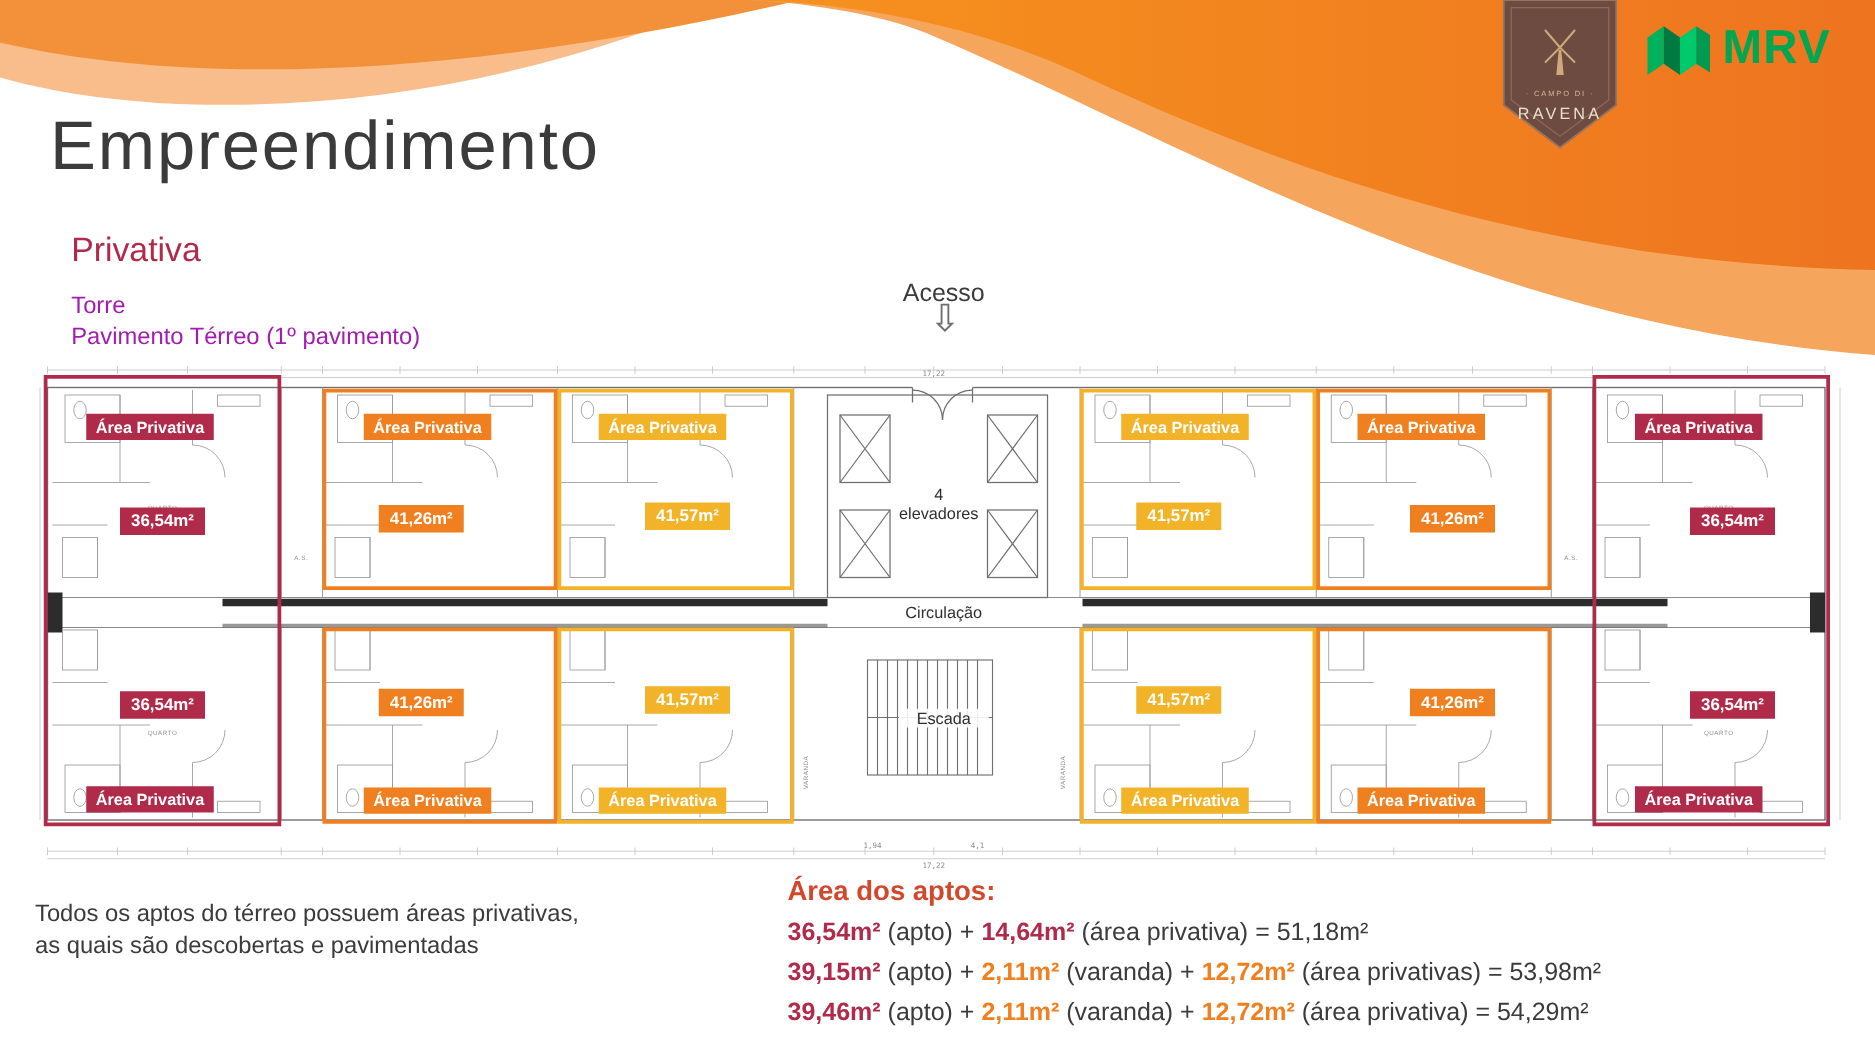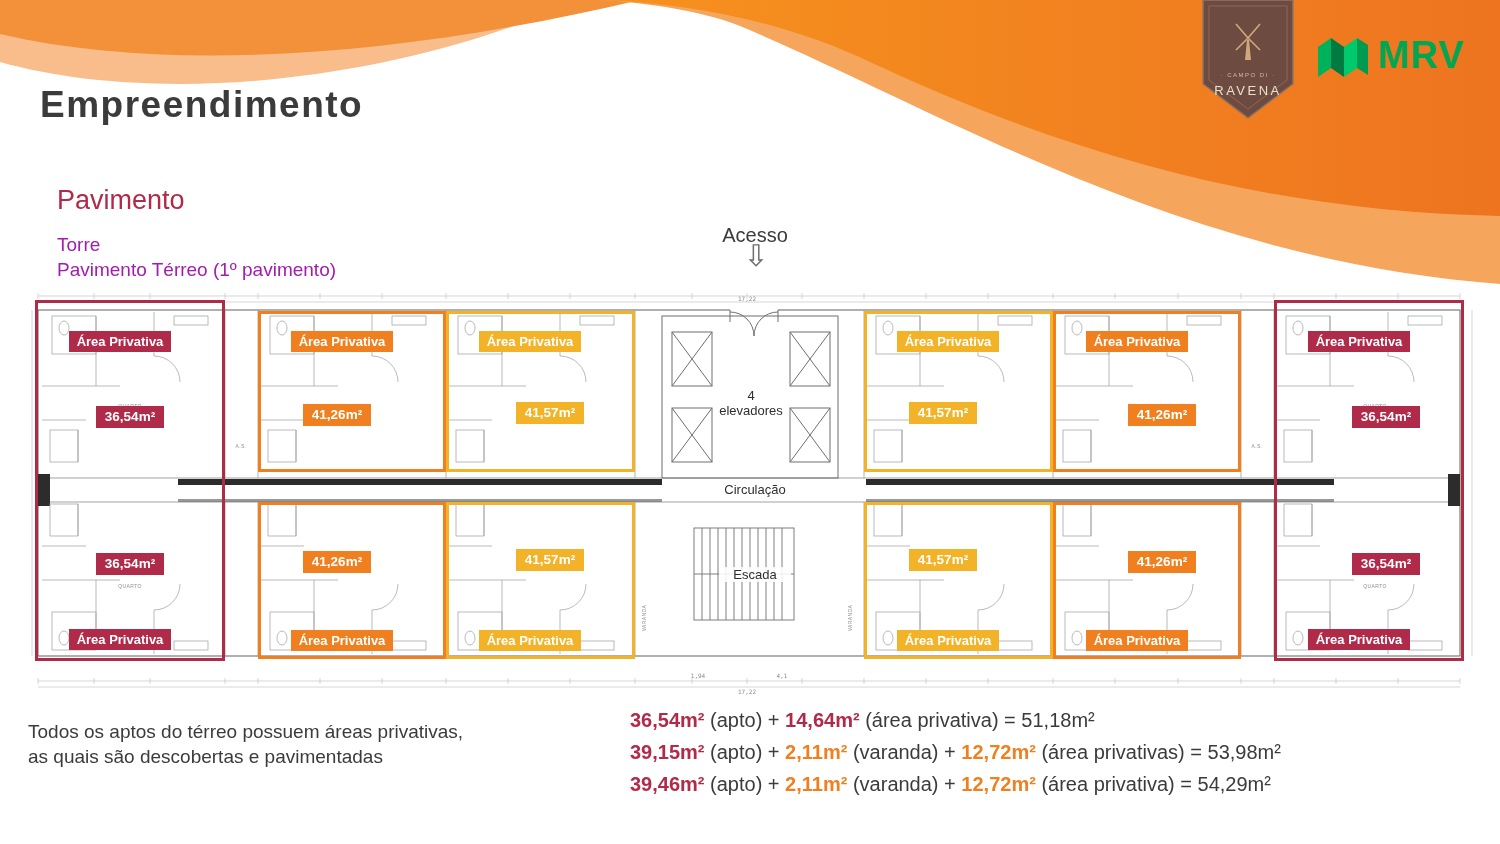--- a/index.html
+++ b/index.html
@@ -1,40 +1,40 @@
 <!DOCTYPE html>
 <html style="--maroon: #b02a4a; --orange: #f0801f; --yellow: #f2b328; --accent: #d2482c; --mrv_green: #00a651;"><head>
 <meta charset="utf-8">
 <style>
   *{margin:0;padding:0;box-sizing:border-box}
   html,body{background:#fff}
   .stage{position:relative;width:1500px;height:844px;overflow:hidden;background:#fff;
          font-family:"Liberation Sans",sans-serif;color:#3f3f3f}
   .abs{position:absolute}
   .waves{left:0;top:0;pointer-events:none}
-  .title{left:40px;top:84px;font-size:37px;letter-spacing:1.5px;color:#3b3b3b;font-weight:700}
+  .title{left:40px;top:84px;font-size:55px;letter-spacing:1.5px;color:#3b3b3b;font-weight:400}
   .section{left:57px;top:185px;font-size:27px;color:var(--maroon);font-weight:500}
   .sub{left:57px;top:232px;font-size:19px;line-height:25px;color:#a21caf}
   .acesso{left:690px;top:224px;width:130px;text-align:center;font-size:20px;color:#3b3b3b;font-weight:500}
   .arrow{left:736px;top:241px;width:40px;text-align:center;font-size:30px;color:#6e6e6e;line-height:1}
   .plansvg{left:30px;top:288px}
   .obox{border:3px solid}
   .b-maroon{border-color:var(--maroon)}.b-orange{border-color:var(--orange)}.b-yellow{border-color:var(--yellow)}
   .bg-maroon{background:var(--maroon)}.bg-orange{background:var(--orange)}.bg-yellow{background:var(--yellow)}
   .band{width:102px;height:21px;line-height:21px;color:#fff;font-size:13px;font-weight:700;text-align:center;white-space:nowrap}
   .alab{width:68px;height:22px;line-height:22px;color:#fff;font-size:13.5px;font-weight:700;text-align:center;white-space:nowrap}
   .corelab{font-size:13px;color:#2e2e2e;text-align:center;line-height:15px;background:rgba(255,255,255,.88)}
   .note{left:28px;top:719px;width:545px;text-align:left;font-size:19px;line-height:25px;color:#3b3b3b}
   .areas{left:630px;top:700px;color:#3b3b3b}
   .areas .ttl{font-size:22px;font-weight:700;color:var(--accent);margin-bottom:3px}
   .areas .ln{margin-top:9px;font-size:20px;white-space:nowrap}
   .num{font-weight:700}
   .c-maroon{color:var(--maroon)}.c-orange{color:var(--orange)}
   .badge{left:1202px;top:0}
-  .mrv{left:1316px;top:34px;display:flex;align-items:center;gap:8px}
+  .mrv{left:1316px;top:17px;display:flex;align-items:center;gap:8px}
   .mrv span{font-size:38px;font-weight:700;letter-spacing:1px;color:var(--mrv_green)}
   .dim{font-size:6px;fill:#8a8a8a;font-family:"DejaVu Sans Mono",monospace}
   .room{font-size:5px;fill:#8f8f8f;letter-spacing:.4px}
 </style>
 </head>
 <body>
 
 <div class="stage">
 
   <svg class="abs waves" width="1500" height="330" viewBox="0 0 1500 330">
@@ -68,21 +68,21 @@
     <svg width="54" height="42" viewBox="0 0 54 42">
       <polygon points="2,42 2,12 15,3 15,33" fill="#00b15c"></polygon>
       <polygon points="15,3 28,12 28,42 15,33" fill="#007a41"></polygon>
       <polygon points="28,12 41,3 41,33 28,42" fill="#00c96b"></polygon>
       <polygon points="41,3 52,10 52,40 41,33" fill="#009a50"></polygon>
     </svg>
     <span>MRV</span>
   </div>
 
   <div class="abs title">Empreendimento</div>
-  <div class="abs section">Pavimento</div>
+  <div class="abs section">Privativa</div>
   <div class="abs sub">
     <div>Torre</div>
     <div>Pavimento Térreo (1º pavimento)</div>
   </div>
 
   <div class="abs acesso">Acesso</div>
   <div class="abs arrow">⇩</div>
 
   <svg class="abs plansvg" width="1445" height="412" viewBox="0 0 1445 412">
     <defs>
@@ -242,20 +242,21 @@
   </div>
   <div class="abs corelab" style="left:696px;top:482px;width:118px">Circulação</div>
   <div class="abs corelab" style="left:719px;top:567px;width:72px">Escada</div>
 
   <div class="abs note">
     <div>Todos os aptos do térreo possuem áreas privativas,</div>
     <div>as quais são descobertas e pavimentadas</div>
   </div>
 
   <div class="abs areas">
+    <div class="ttl">Área dos aptos:</div>
     <div class="ln">
       <span class="num c-maroon">36,54m²</span><span> (apto) + </span><span class="num c-maroon">14,64m²</span><span> (área privativa) = 51,18m²</span>
     </div>
     <div class="ln">
       <span class="num c-maroon">39,15m²</span><span> (apto) + </span><span class="num c-orange">2,11m²</span><span> (varanda) + </span><span class="num c-orange">12,72m²</span><span> (área privativas) = 53,98m²</span>
     </div>
     <div class="ln">
       <span class="num c-maroon">39,46m²</span><span> (apto) + </span><span class="num c-orange">2,11m²</span><span> (varanda) + </span><span class="num c-orange">12,72m²</span><span> (área privativa) = 54,29m²</span>
     </div>
   </div>

